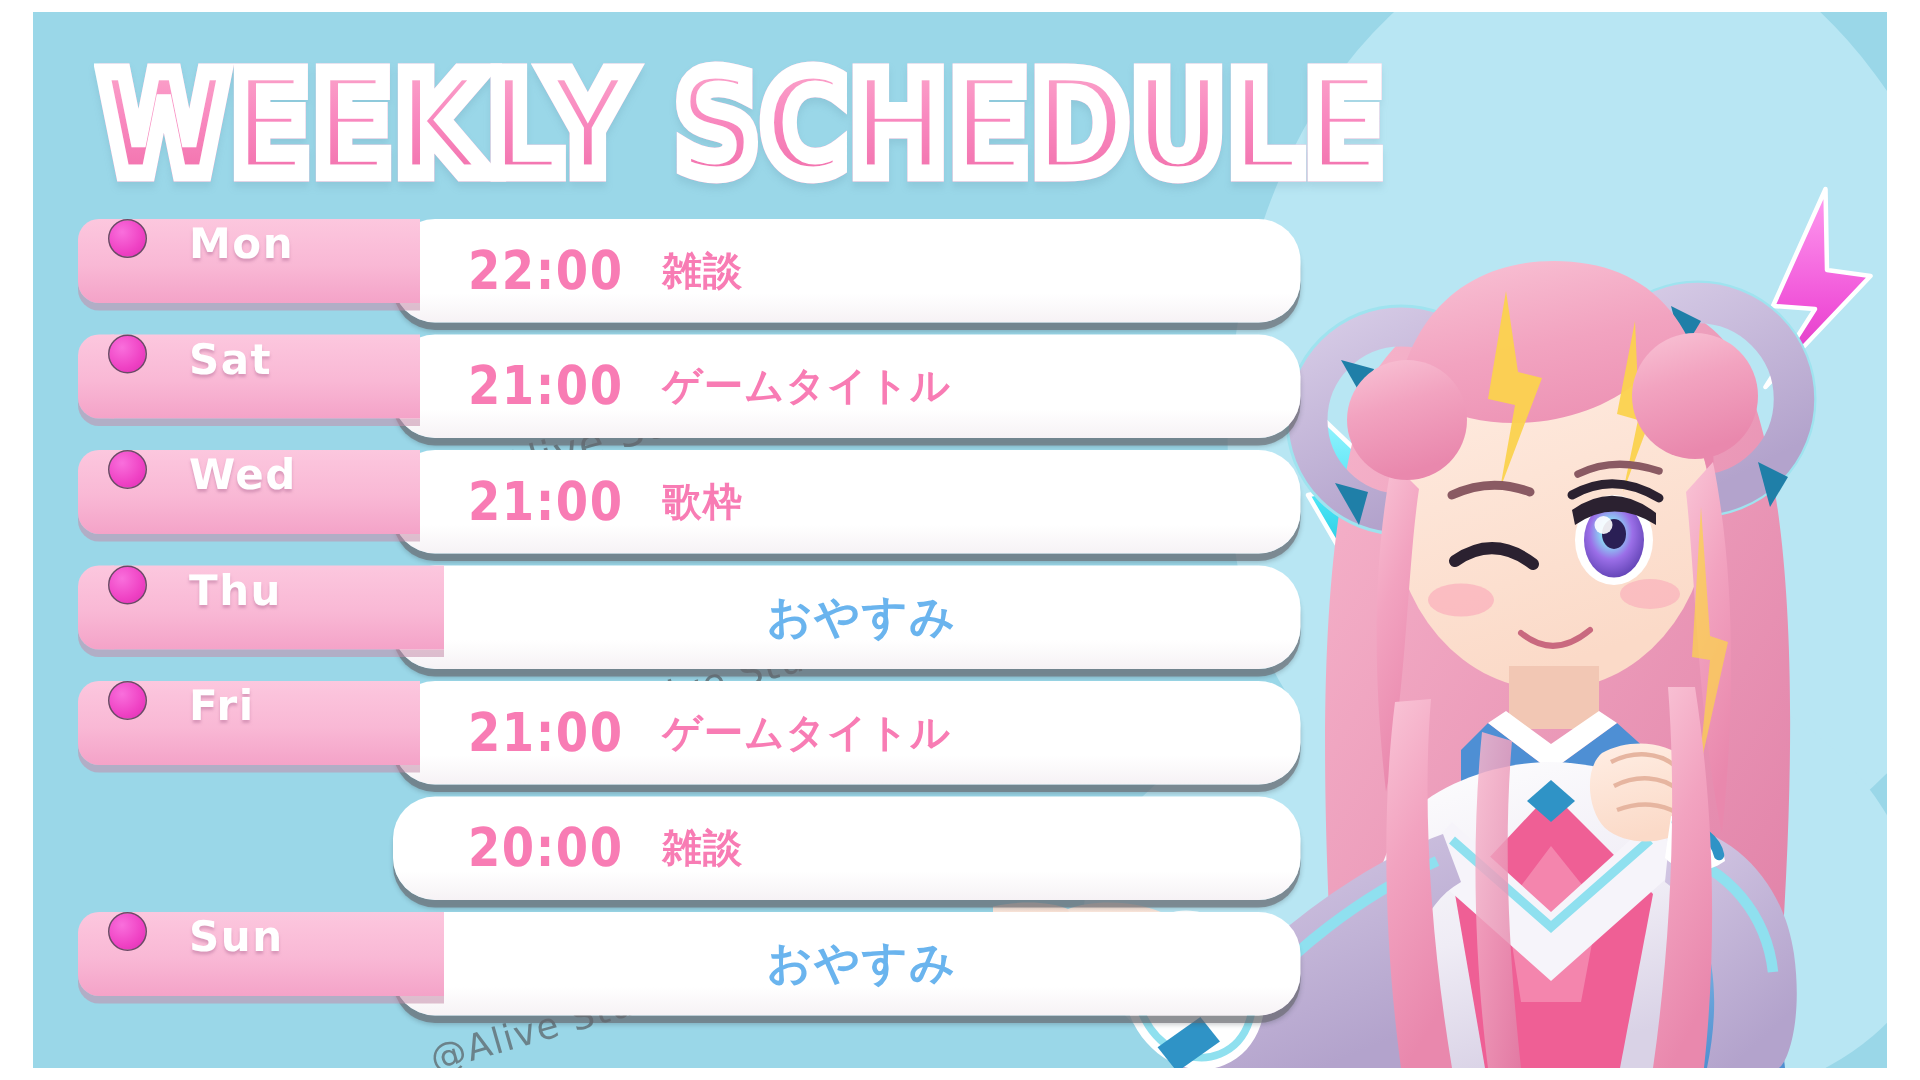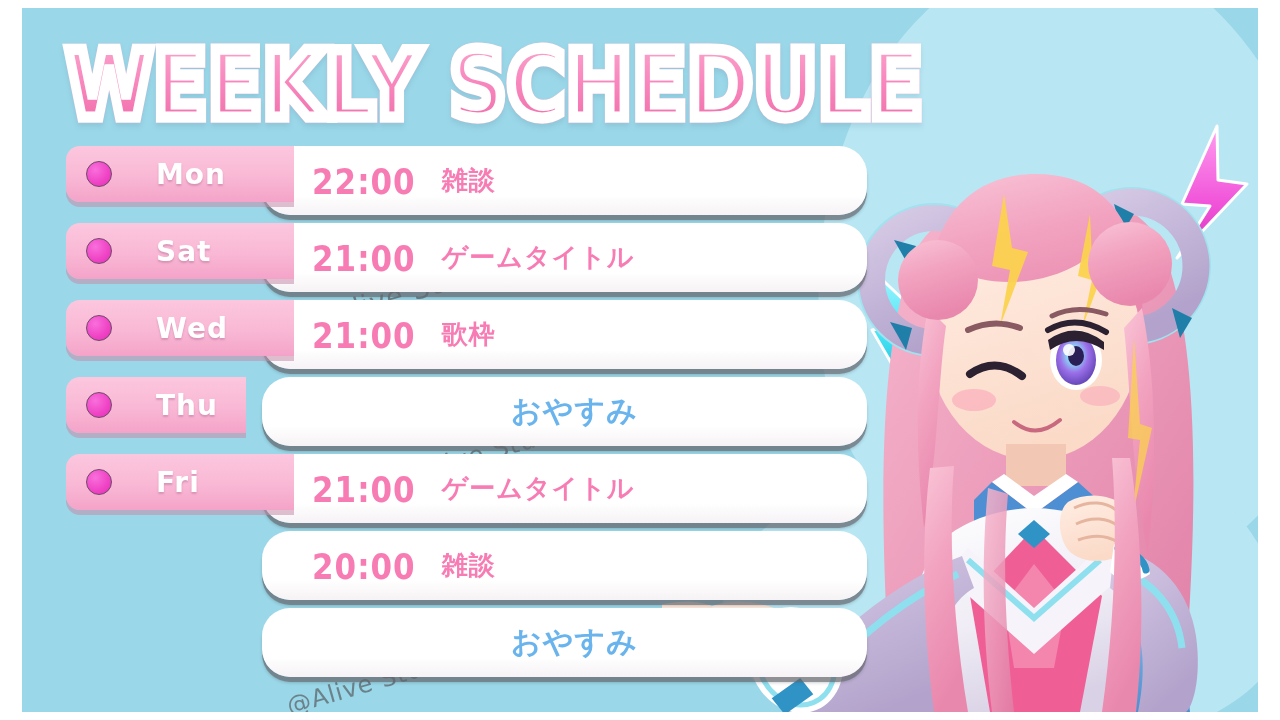--- a/index.html
+++ b/index.html
@@ -108,30 +108,29 @@
     letter-spacing:1px;
   }
   .task.rest {
     color:#6ab4ee;
     font-size:30px;
     margin-left:20px;
   }
 
   
   .pill {
-    position:absolute; left:26px; top:0;
+    position:absolute; left:12px; top:0;
     width:228px; height:56px;
     background:linear-gradient(180deg,#fcc7de 0%,#f9b8d5 55%,#f4a3c8 100%);
     border-radius:14px 0 0 14px;
     box-shadow:0 5px 0 rgba(196,140,170,.55);
-    display:flex; align-items:center;
+    display:flex; 
     z-index:2;
-    gap:16px;
-  }
-  .pill.short { width:180px; }
+  }
+  .pill.short { width:244px; }
   .pill::before {
     content:"";
     position:absolute; left:0; top:0; width:24px; height:56px;
     background:linear-gradient(180deg,#fcc7de 0%,#f9b8d5 55%,#f4a3c8 100%);
     border-radius:26px 0 0 26px;
   }
   .dot {
     position:relative;
     margin-left:20px;
     width:26px; height:26px; border-radius:50%;
@@ -423,17 +422,21 @@
               <span class="task">雑談</span>
             </div>
           </div>
         </div>
         <div class="row">
           <div class="bar off">
             <div class="bar-inner">
               <span class="task rest">おやすみ</span>
             </div>
           </div>
+          <div class="pill short">
+            <span class="dot"></span>
+            <span class="day">Sun</span>
+          </div>
         </div>
       </div>
 
   </div>
 </div>
 
 </body></html>

